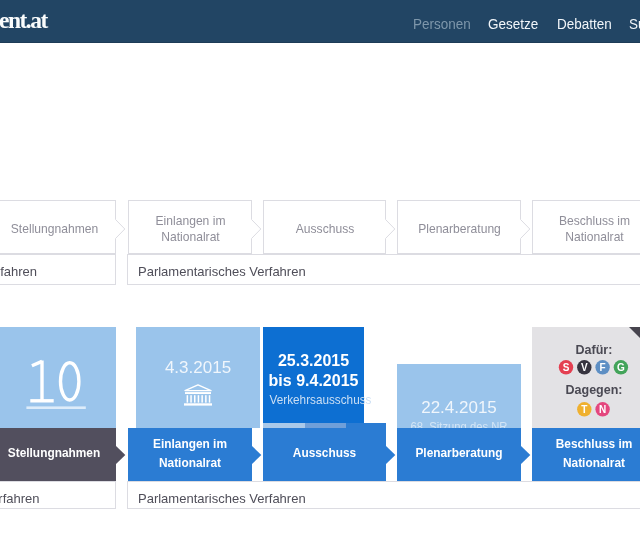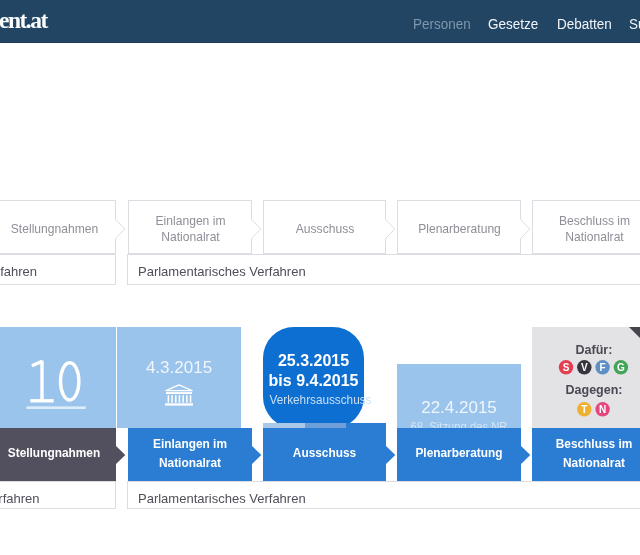--- a/index.html
+++ b/index.html
@@ -84,36 +84,36 @@
 
   <div class="tall lb" style="left:-8px; width:124px;">
     <svg width="124" height="101" viewBox="0 0 124 101">
       <line x1="39.9" y1="38.8" x2="50" y2="34.4" stroke="#fff" stroke-width="3.4"></line>
       <line x1="50" y1="33.5" x2="50" y2="73.6" stroke="#fff" stroke-width="3.4"></line>
       <line x1="38.3" y1="73.8" x2="61.7" y2="73.8" stroke="#fff" stroke-width="3.4"></line>
       <ellipse cx="77.7" cy="54.4" rx="9.2" ry="18.6" fill="none" stroke="#fff" stroke-width="3.4"></ellipse>
       <rect x="34.4" y="79.4" width="59.4" height="2.6" fill="#ddecfa"></rect>
     </svg>
   </div>
-  <div class="tall lb" style="left:117px; width:124px;">
+  <div class="tall lb" style="left:136px; width:124px;">
     <div class="ctext" style="top:31px; font-size:17px; color:#f0f6fc;">4.3.2015</div>
     <svg style="position:absolute; left:47px; top:57px;" width="30" height="22" viewBox="0 0 30 22">
       <path d="M2,6.6 L15,0.9 L28,6.6 Z" fill="none" stroke="#fff" stroke-width="1.4" stroke-linejoin="round"></path>
       <rect x="2" y="8.1" width="26" height="1.9" fill="#fff"></rect>
       <rect x="3.6" y="11.2" width="1.5" height="7.4" fill="#fff"></rect>
       <rect x="7.3" y="11.2" width="1.5" height="7.4" fill="#fff"></rect>
       <rect x="11.0" y="11.2" width="1.5" height="7.4" fill="#fff"></rect>
       <rect x="14.7" y="11.2" width="1.5" height="7.4" fill="#fff"></rect>
       <rect x="18.4" y="11.2" width="1.5" height="7.4" fill="#fff"></rect>
       <rect x="22.1" y="11.2" width="1.5" height="7.4" fill="#fff"></rect>
       <rect x="25.8" y="11.2" width="1.5" height="7.4" fill="#fff"></rect>
       <rect x="1" y="19.3" width="28" height="2.3" fill="#fff"></rect>
     </svg>
   </div>
-  <div class="tall db" style="left:263px; width:101px;border-radius:31px;">
+  <div class="tall db" style="left:263px; width:101px;">
     <div class="ctext" style="top:22.5px; font-size:16.5px; font-weight:bold; color:#fff; line-height:20px; transform:scaleX(0.97); transform-origin:50% 0;">25.3.2015<br>bis 9.4.2015</div>
     <div class="ctext" style="top:65px; font-size:13.5px; color:#cbdff4; transform:scaleX(0.87); transform-origin:50% 50%;">Verkehrsausschuss</div>
     <div style="position:absolute; left:0; bottom:0; width:42px; height:5.5px; background:#aac9e9;"></div>
     <div style="position:absolute; left:42px; bottom:0; width:41px; height:5.5px; background:#6f9fd9;"></div>
     <div style="position:absolute; left:83px; bottom:0; width:40px; height:5.5px; background:#2b7cd3;"></div>
   </div>
   <div class="tall lb" style="left:397px; width:124px;margin-top:37px;">
     <div class="ctext" style="top:34px; font-size:17px; color:#f0f6fc;">22.4.2015</div>
     <div class="ctext" style="top:56px; font-size:12.5px; color:#d3e5f6; text-decoration:underline; transform:scaleX(0.9); transform-origin:50% 50%;">68. Sitzung des NR</div>
   </div>

